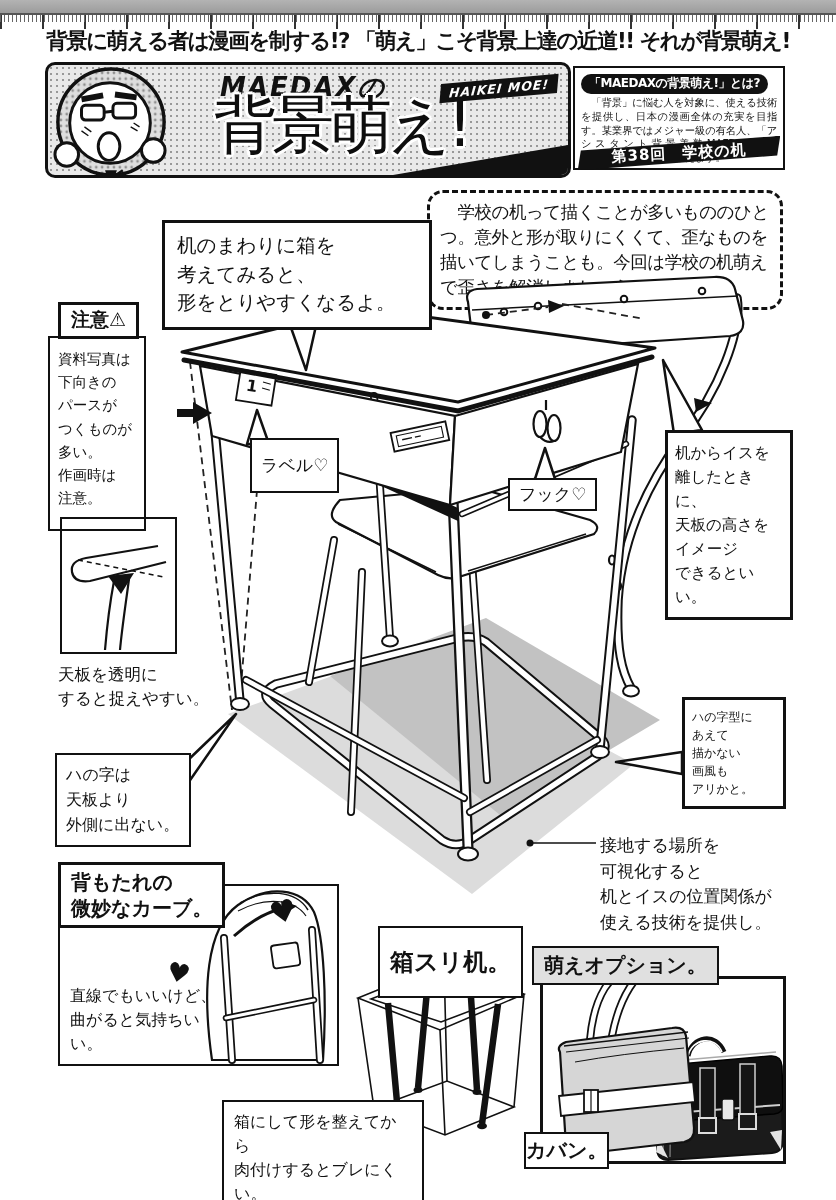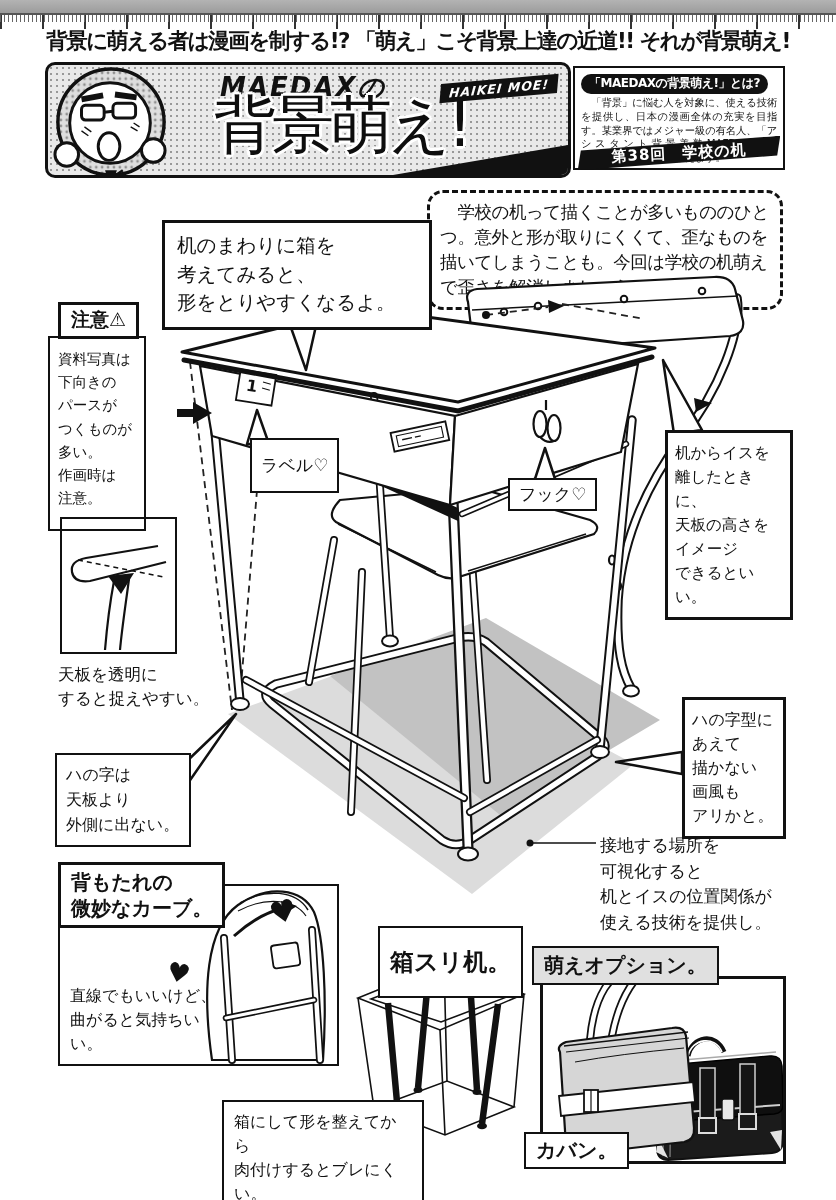--- a/index.html
+++ b/index.html
@@ -305,21 +305,21 @@
 
   <div class="box" style="left:60px;top:517px;width:113px;height:133px;background:transparent;"></div>
 
   <div class="plain" style="left:58px;top:663px;width:170px;font-size:16.5px;line-height:1.45;">天板を透明に
 すると捉えやすい。</div>
 
   <div class="box ml" style="left:55px;top:753px;width:114px;padding:8px 9px;font-size:16px;line-height:1.55;">ハの字は
 天板より
 外側に出ない。</div>
 
-  <div class="box ml" style="left:682px;top:697px;width:84px;padding:8px 7px;border-width:3px;font-size:16px;line-height:1.5;">ハの字型に
+  <div class="box ml" style="left:682px;top:697px;width:84px;padding:8px 7px;border-width:3px;font-size:12px;line-height:1.5;">ハの字型に
 あえて
 描かない
 画風も
 アリかと。</div>
 
   <div class="plain" style="left:600px;top:833px;width:190px;font-size:17px;line-height:1.5;">接地する場所を
 可視化すると
 机とイスの位置関係が
 使える技術を提供し。</div>
 
@@ -333,15 +333,15 @@
 
   <div class="box" style="left:378px;top:926px;padding:18px 10px;font-size:24px;font-weight:bold;">箱スリ机。</div>
 
   <div class="box ml" style="left:222px;top:1100px;width:178px;padding:8px 10px;font-size:16px;line-height:1.5;">箱にして形を整えてから
 肉付けするとブレにくい。</div>
 
   <div class="box" style="left:532px;top:946px;padding:4px 10px;font-size:20px;font-weight:bold;background:#e0e0e0;z-index:3;">萌えオプション。</div>
 
   <div class="box" style="left:540px;top:976px;width:240px;height:182px;border-width:3px;background:transparent;"></div>
 
-  <div class="box" style="left:524px;top:1132px;padding:3px 10px;font-size:20px;font-weight:bold;z-index:3;">カバン。</div>
+  <div class="box" style="left:524px;top:1132px;padding:3px 0;font-size:20px;font-weight:bold;z-index:3;">カバン。</div>
 
 </div>
 
 </body></html>

